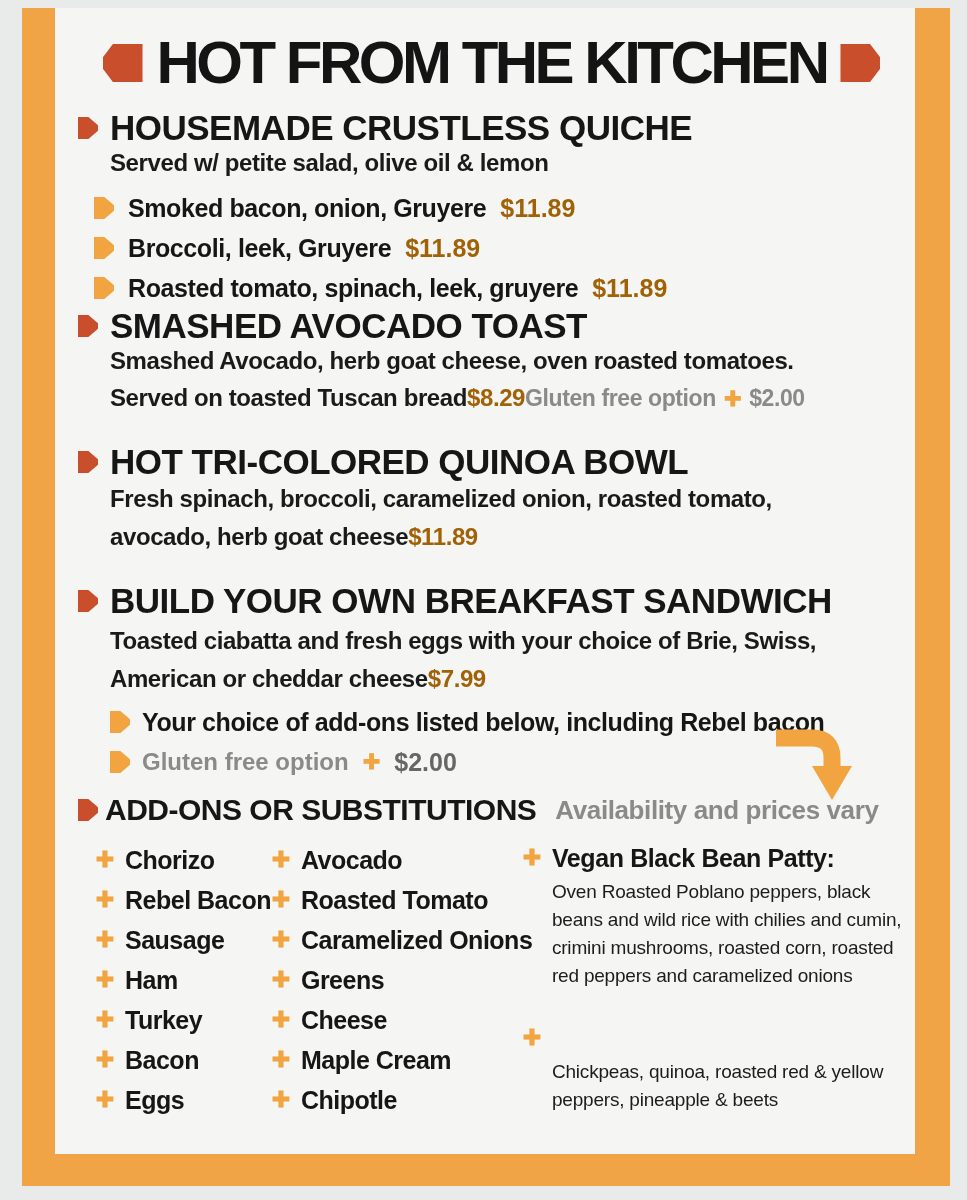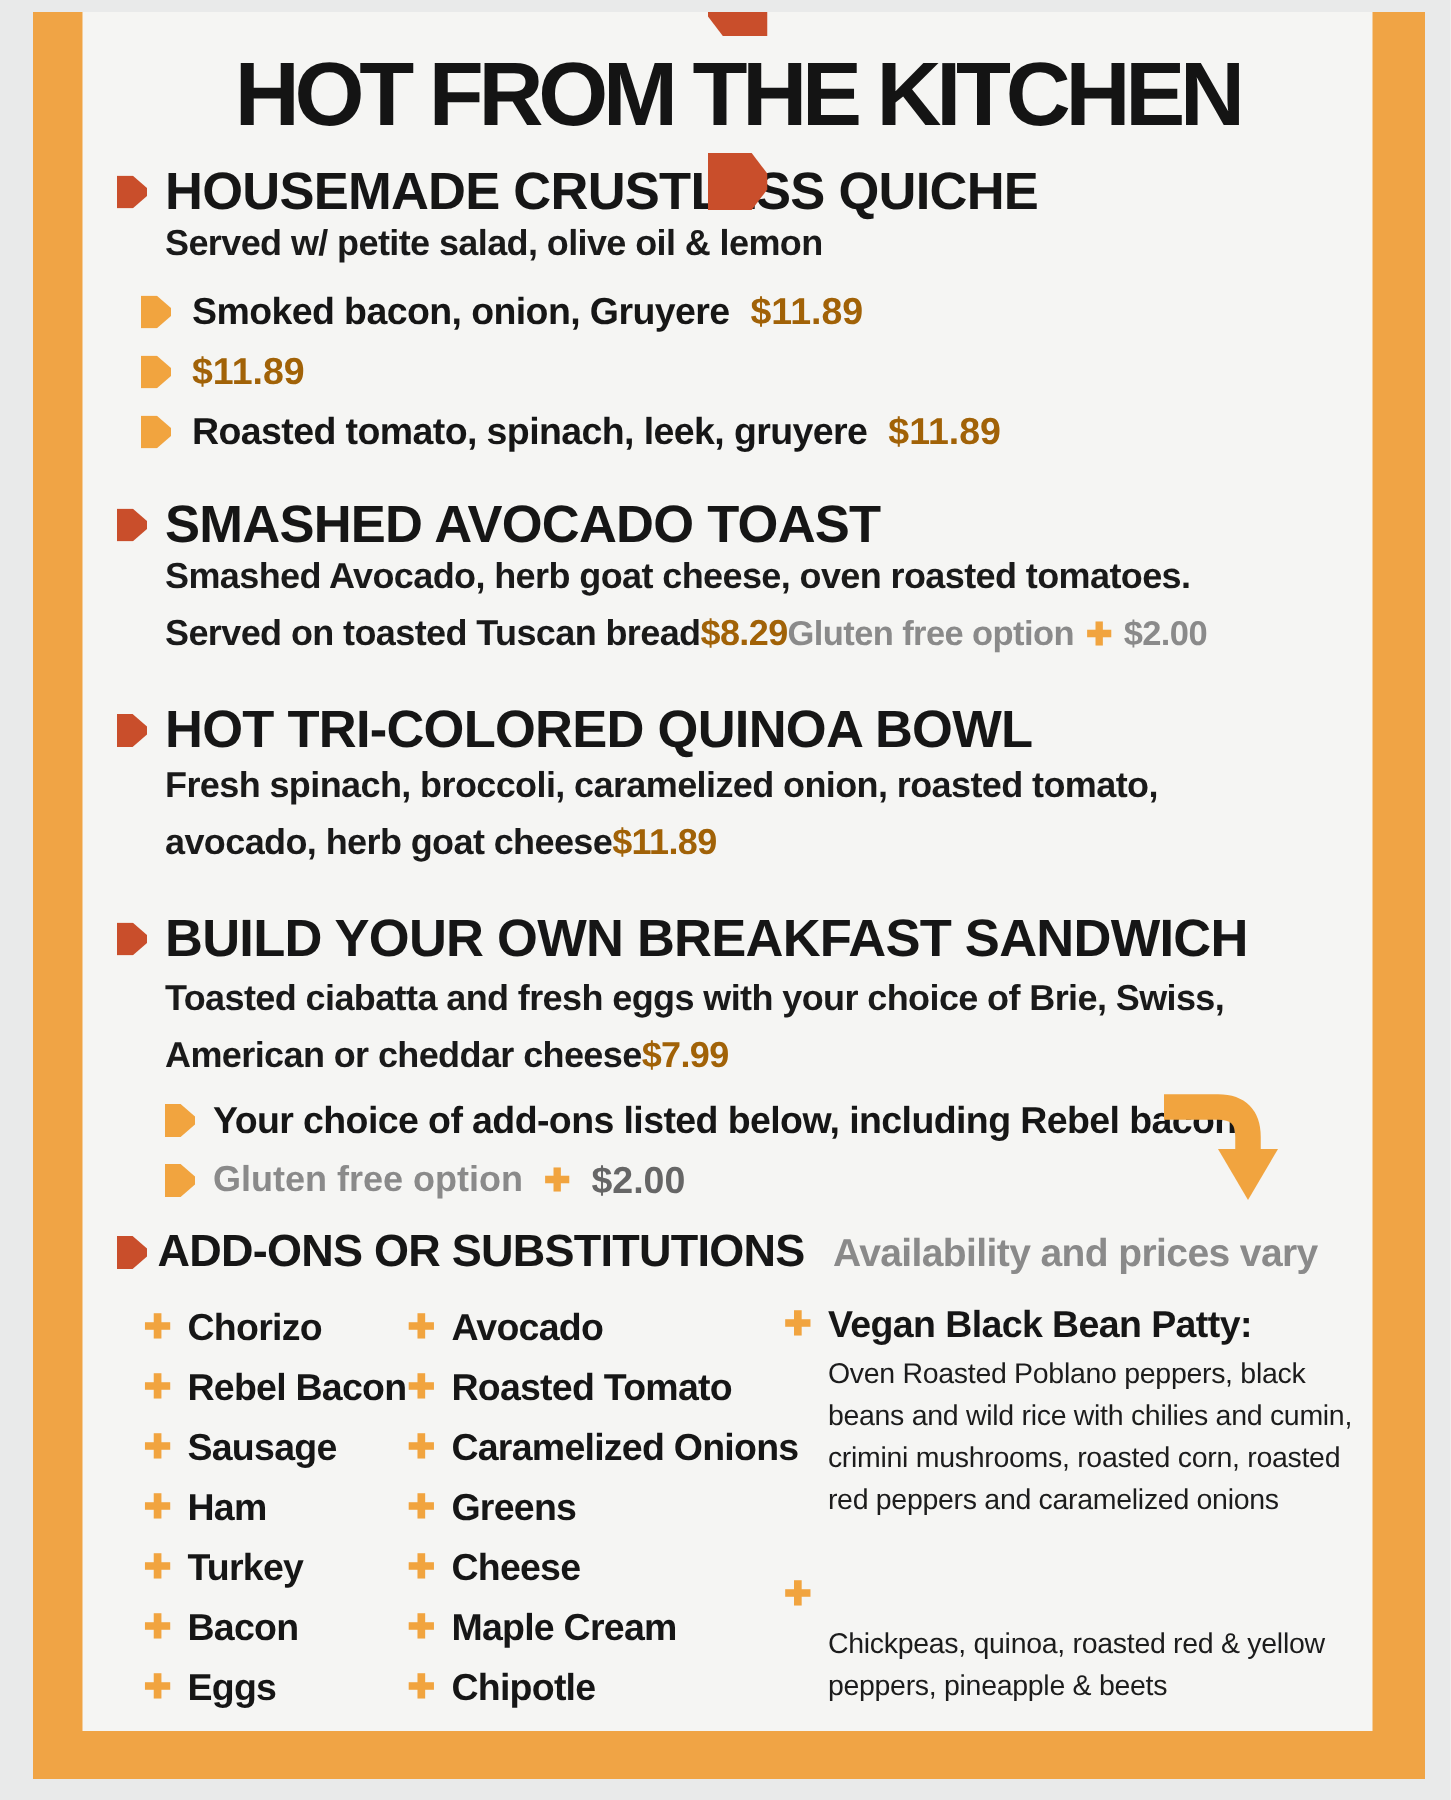--- a/index.html
+++ b/index.html
@@ -18,21 +18,21 @@
     background:#f0a445;
   }
   .inner {
     position:absolute; left:33px; right:35px; top:0; bottom:32px;
     background:#f5f5f3;
     overflow:hidden;
   }
   .content { padding-left:23px; padding-right:10px; }
 
   
-  .title-row { display:flex; align-items:center; justify-content:center; gap:14px; margin-top:30px; height:50px;flex-direction:column; }
+  .title-row { display:flex; align-items:center; justify-content:center; gap:14px; margin-top:30px; height:50px; }
   h1.menu-title {
     margin:0; font-size:60px; line-height:50px; font-weight:bold;
     letter-spacing:-3.5px; white-space:nowrap; color:#141414;
   }
   .big-arrow { width:40px; height:38px; background:#c94e2b; flex:0 0 auto; }
   .big-arrow.left  { clip-path:polygon(100% 0, 100% 100%, 26% 100%, 0 64%, 0 36%, 26% 0); }
   .big-arrow.right { clip-path:polygon(0 0, 74% 0, 100% 36%, 100% 64%, 74% 100%, 0 100%); }
 
   
   .sec-head { display:flex; align-items:center; gap:12px; }
@@ -77,21 +77,21 @@
     font-size:19px; line-height:28px; font-weight:normal; letter-spacing:-0.2px;
     color:#1c1c1c; margin:2px 0 0 30px; width:354px;
   }
   .patty-block + .patty-block { margin-top:30px; }
 
   
   .curved-arrow { position:absolute; left:717px; top:714px; }
 
   
   .mt22{margin-top:22px}.mt2{margin-top:2px}.mt10{margin-top:10px}
-  .mt24{margin-top:24px}.mt7{margin-top:7px}.mt30{margin-top:30px}
+  .mt24{}.mt7{margin-top:7px}.mt30{margin-top:30px}
   .mt4{margin-top:4px}.mt8{margin-top:8px}.mt31{margin-top:31px}
   .mt12{margin-top:12px}
 </style>
 </head>
 <body>
 
 <div class="frame">
   <div class="inner">
     <div class="content">
 
@@ -107,20 +107,21 @@
       </div>
       <div class="sub mt2">Served w/ petite salad, olive oil &amp; lemon</div>
       <div class="mt10">
         <div class="item-row">
           <span class="bullet orange"></span>
           <span class="label">Smoked bacon, onion, Gruyere</span>
           <span class="price">$11.89</span>
         </div>
         <div class="item-row">
           <span class="bullet orange"></span>
+          <span class="label">Broccoli, leek, Gruyere</span>
           <span class="price">$11.89</span>
         </div>
         <div class="item-row">
           <span class="bullet orange"></span>
           <span class="label">Roasted tomato, spinach, leek, gruyere</span>
           <span class="price">$11.89</span>
         </div>
       </div>
 
       <div class="sec-head mt24">

